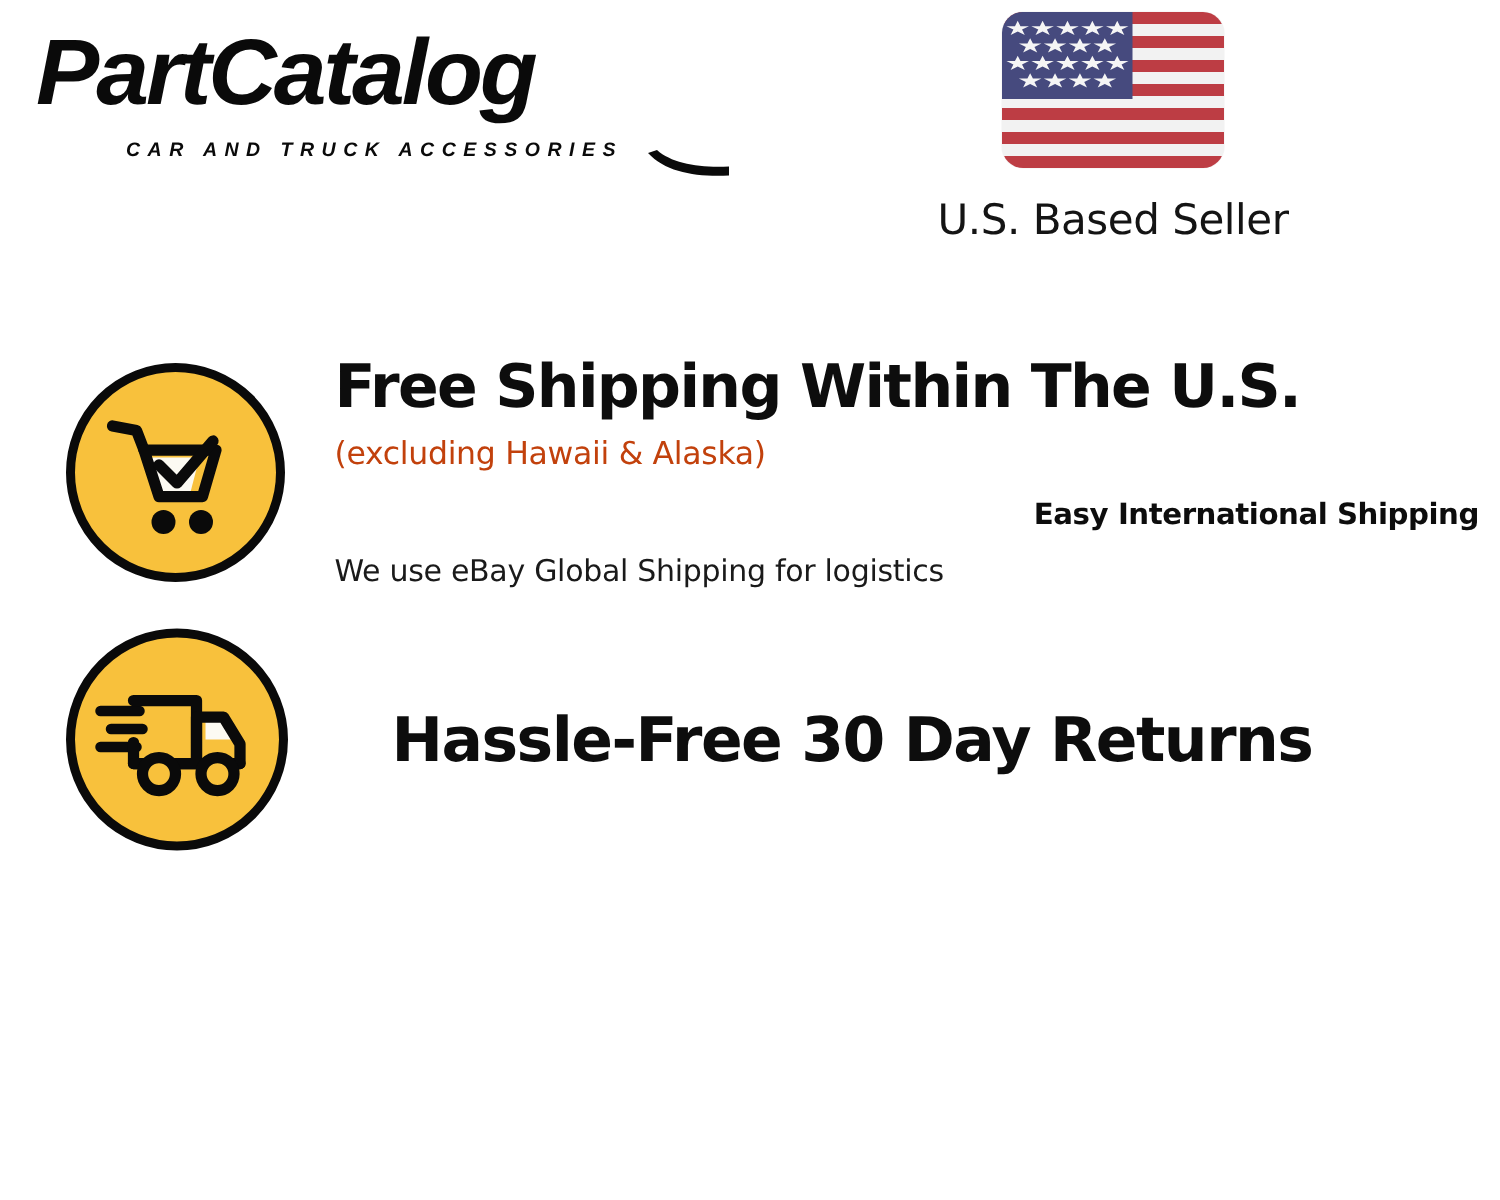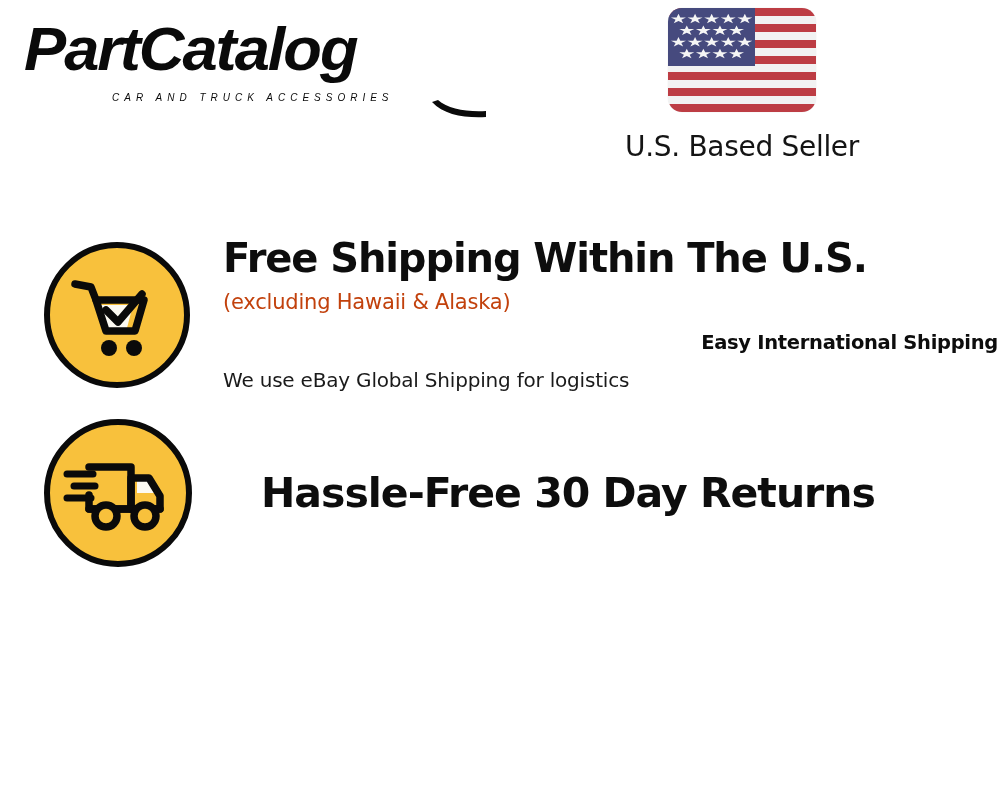--- a/index.html
+++ b/index.html
@@ -47,27 +47,26 @@
     color: #0a0a0a;
     transform: scaleX(1.02);
     transform-origin: left top;
     white-space: nowrap;
   }
   .brand-tagline {
     position: absolute;
     left: 60px;
     top: 74px;
     font-family: "Liberation Sans", "DejaVu Sans", sans-serif;
-    font-weight: 400;
+    font-weight: 700;
     font-style: italic;
-    font-size: 10px;
+    font-size: 13px;
     letter-spacing: 5.0px;
     color: #0a0a0a;
     white-space: nowrap;
-    margin-left: 28px;
   }
   .brand-swoosh {
     position: absolute;
     left: 0; top: 0;
     width: 480px;
     height: 110px;
     pointer-events: none;
   }
 
   
@@ -152,21 +151,21 @@
     justify-content: center;
   }
   .feature-row.row-2 .badge-circle { width: 148px; height: 148px; }
   .feature-row.row-3 .badge-circle { width: 142px; height: 142px; margin-left: 44px; }
 
   .badge-circle svg { display: block; }
 
   .feature-text {
     flex: 1 1 auto;
     margin-left: 33px;
-    padding-right: 2px;
+    padding-right: 14px;
   }
 
   .feature-title {
     font-family: "DejaVu Sans", "Liberation Sans", sans-serif;
     font-weight: 700;
     font-size: 40px;
     line-height: 1.08;
     letter-spacing: -1.1px;
     color: #0d0d0d;
     white-space: nowrap;

